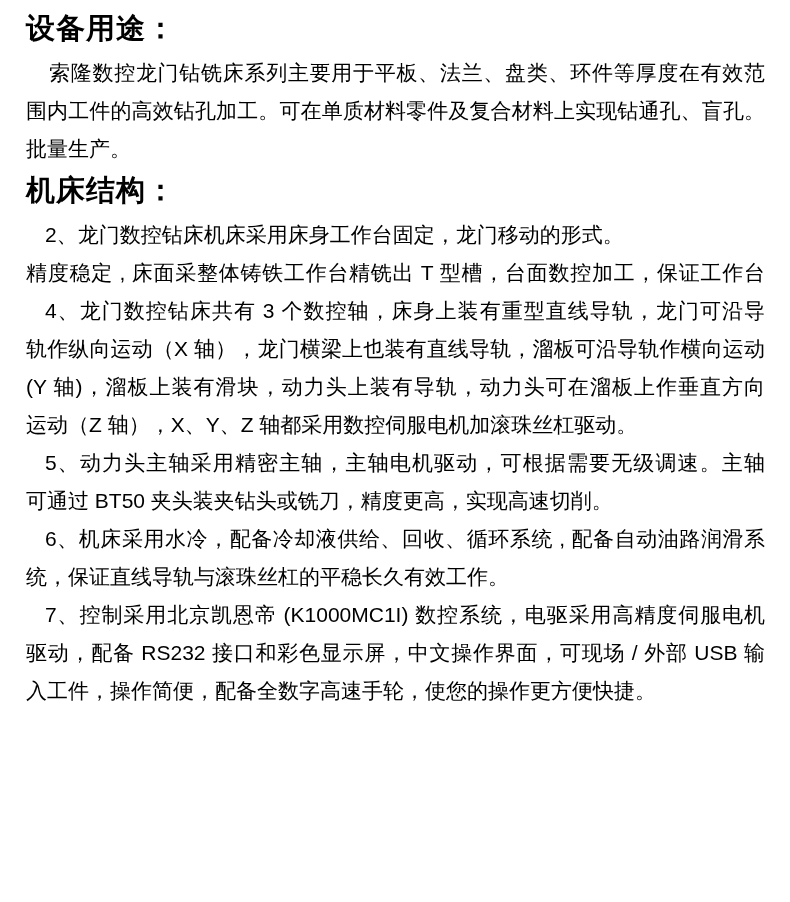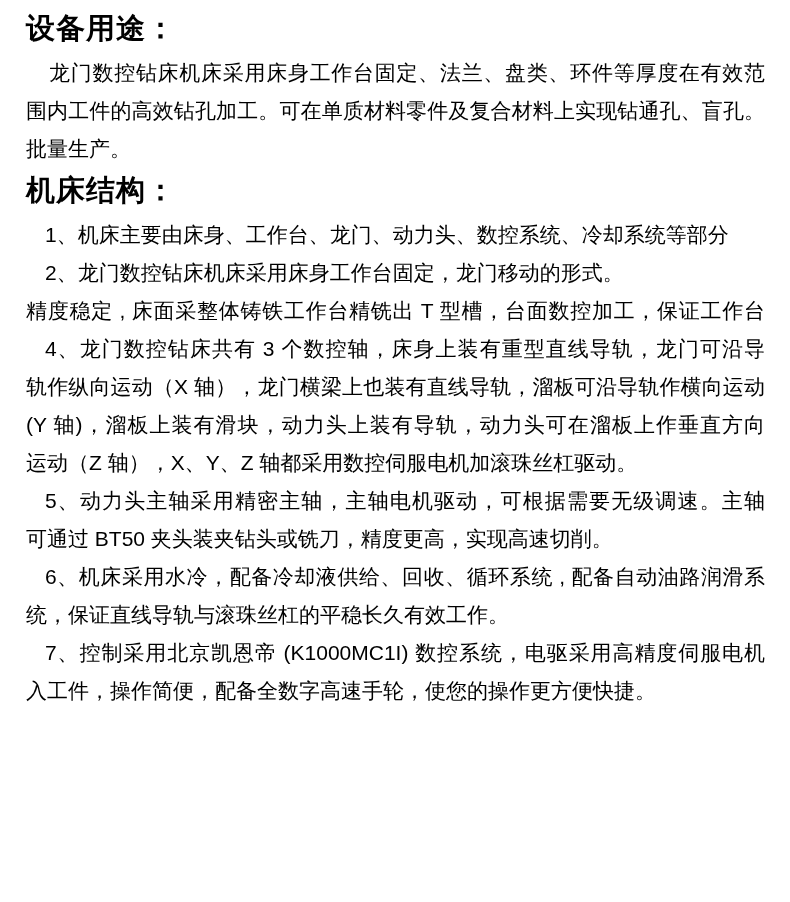--- a/index.html
+++ b/index.html
@@ -48,28 +48,25 @@
     text-indent: 19px;
   }
 </style>
 </head>
 <body>
 
 <div class="page">
   <main id="doc">
       <h2 class="heading">设备用途：</h2>
       <div class="block paragraph">
-        <div class="line first just">龙门数控钻床机床采用床身工作台固定、法兰、盘类、环件等厚度在有效范</div>
+        <div class="line first just">索隆数控龙门钻铣床系列主要用于平板、法兰、盘类、环件等厚度在有效范</div>
         <div class="line just">围内工件的高效钻孔加工。可在单质材料零件及复合材料上实现钻通孔、盲孔。</div>
         <div class="line">批量生产。</div>
       </div>
       <h2 class="heading">机床结构：</h2>
-      <div class="block list-item">
-        <div class="line first">1、机床主要由床身、工作台、龙门、动力头、数控系统、冷却系统等部分</div>
-      </div>
       <div class="block list-item">
         <div class="line first">2、龙门数控钻床机床采用床身工作台固定，龙门移动的形式。</div>
       </div>
       <div class="block list-item">
         <div class="line just">精度稳定 , 床面采整体铸铁工作台精铣出 T 型槽，台面数控加工，保证工作台</div>
       </div>
       <div class="block list-item">
         <div class="line first just">4、龙门数控钻床共有 3 个数控轴，床身上装有重型直线导轨，龙门可沿导</div>
         <div class="line just">轨作纵向运动（X 轴），龙门横梁上也装有直线导轨，溜板可沿导轨作横向运动</div>
         <div class="line just">(Y 轴)，溜板上装有滑块，动力头上装有导轨，动力头可在溜板上作垂直方向</div>
@@ -78,16 +75,17 @@
       <div class="block list-item">
         <div class="line first just">5、动力头主轴采用精密主轴，主轴电机驱动，可根据需要无级调速。主轴</div>
         <div class="line">可通过 BT50 夹头装夹钻头或铣刀，精度更高，实现高速切削。</div>
       </div>
       <div class="block list-item">
         <div class="line first just">6、机床采用水冷，配备冷却液供给、回收、循环系统 , 配备自动油路润滑系</div>
         <div class="line">统，保证直线导轨与滚珠丝杠的平稳长久有效工作。</div>
       </div>
       <div class="block list-item">
         <div class="line first just">7、控制采用北京凯恩帝 (K1000MC1I) 数控系统，电驱采用高精度伺服电机</div>
+        <div class="line just">驱动，配备 RS232 接口和彩色显示屏，中文操作界面，可现场 / 外部 USB 输</div>
         <div class="line">入工件，操作简便，配备全数字高速手轮，使您的操作更方便快捷。</div>
       </div>
     </main>
 </div>
 
 </body></html>

